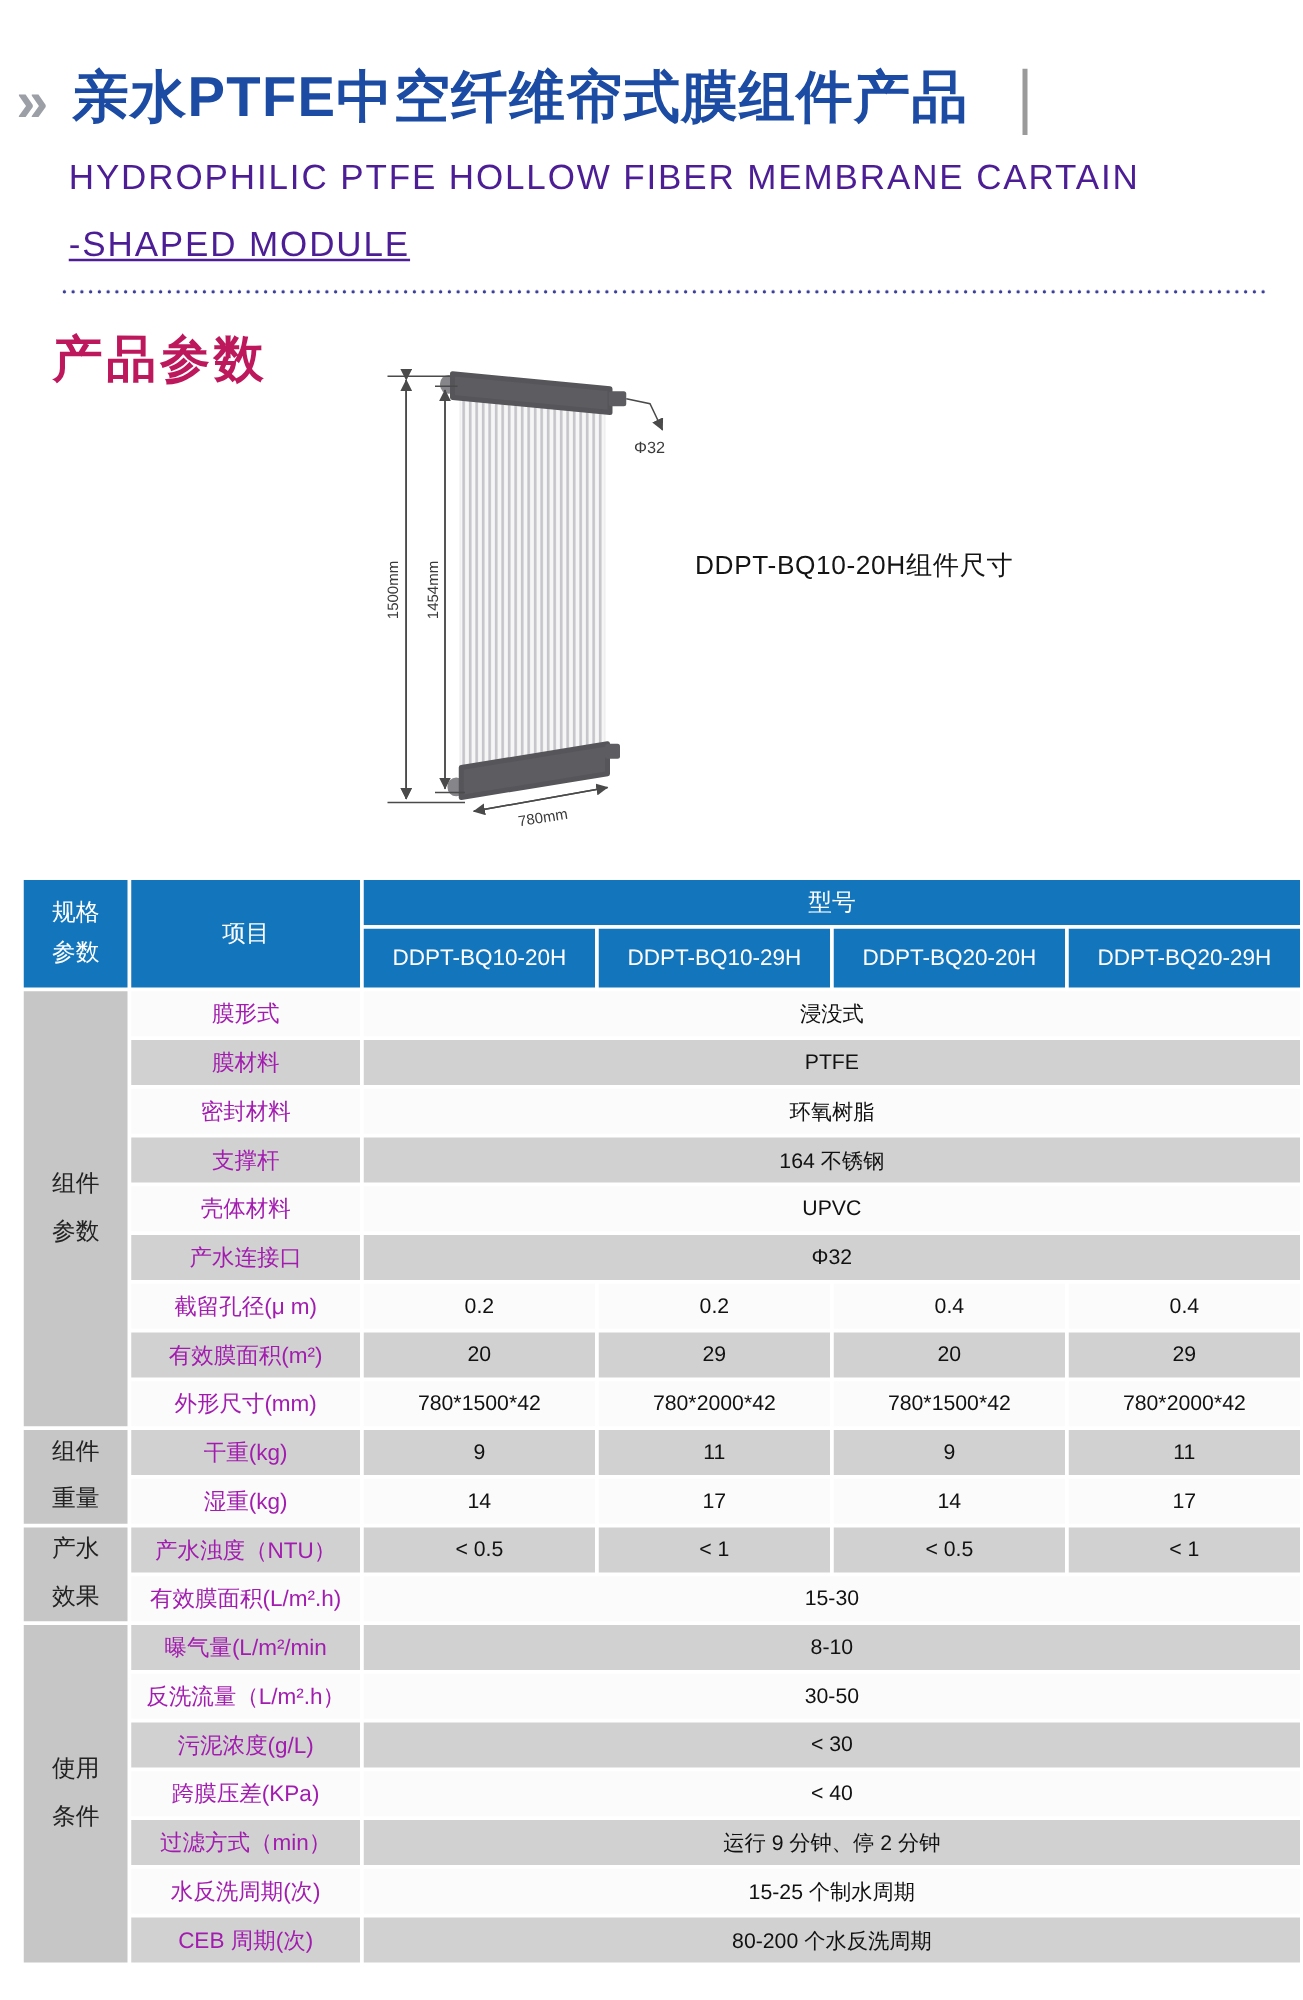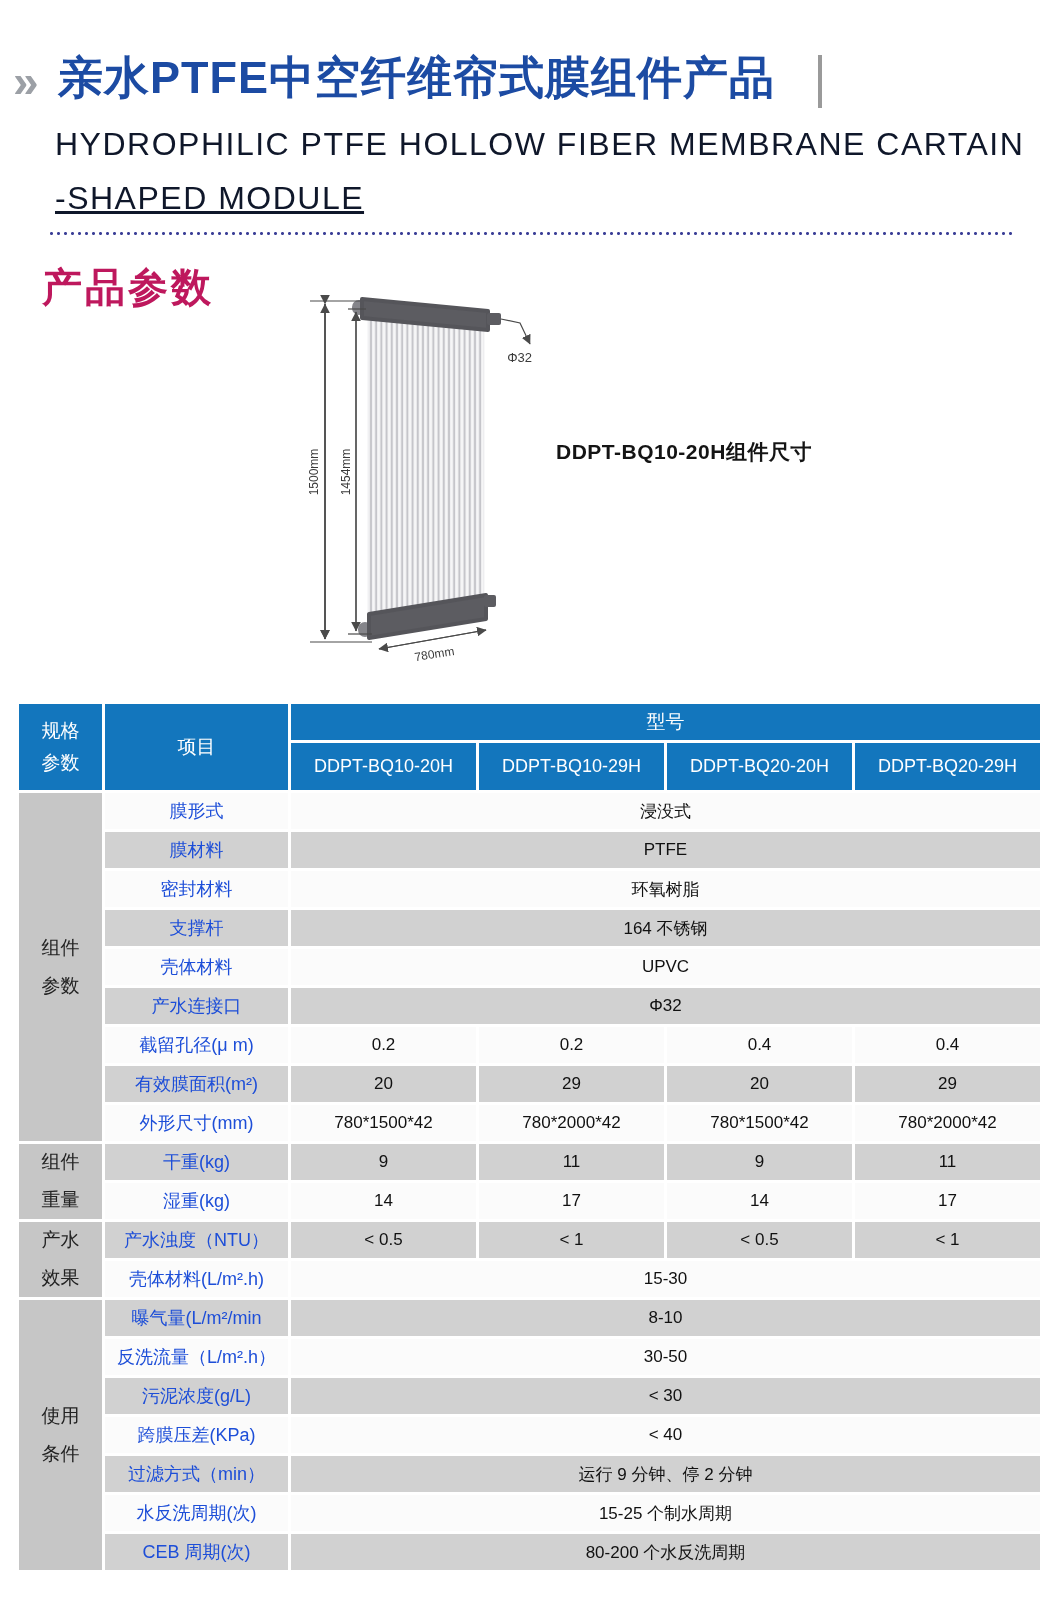--- a/index.html
+++ b/index.html
@@ -7,46 +7,46 @@
   body {
     width:1042px; height:1600px; position:relative; overflow:hidden;
     font-family:"Liberation Sans","DejaVu Sans",sans-serif; color:#1f1f1f;
   }
   .abs { position:absolute; }
 
   
   .chevron { left:13px; top:54px; font-size:46px; font-weight:bold; color:#9CA0A6; letter-spacing:-6px; }
   .page-title { left:58px; top:48px; font-size:45px; font-weight:bold; color:#1C4BA3; letter-spacing:1px; white-space:nowrap; }
   .title-divider { left:818px; top:55px; width:4px; height:53px; background:#9A9A9A; }
-  .subtitle { left:55px; top:126px; font-size:32px; color:#0f172a; letter-spacing:1.5px; white-space:nowrap; }
+  .subtitle { left:55px; top:126px; font-size:28px; color:#4c1d95; letter-spacing:1.5px; white-space:nowrap; }
   .subtitle.l2 { top:180px;text-decoration:underline; }
   .dotted-sep {
     left:48px; top:230px; width:966px; height:5px;
     background-image:radial-gradient(circle, #3B3F97 1.3px, rgba(0,0,0,0) 1.6px);
     background-size:7px 5px; background-repeat:repeat-x; background-position:0 1px;
   }
 
   
   .section-title { left:42px; top:260px; font-size:40px; font-weight:bold; color:#be185d; letter-spacing:3px; }
 
   
   .diagram { left:280px; top:278px; width:280px; height:395px; }
   .diagram text { font-family:"Liberation Sans","DejaVu Sans",sans-serif; fill:#3a3a3a; }
-  .diagram-caption { left:556px; top:438px; font-size:21px; font-weight:bold; color:#141414; letter-spacing:0.5px; white-space:nowrap; }
+  .diagram-caption { left:556px; top:438px; font-size:21px; font-weight:normal; color:#141414; letter-spacing:0.5px; white-space:nowrap; }
 
   
   table.spec { position:absolute; left:16px; top:701px; width:1008px;
     border-collapse:separate; border-spacing:3px; table-layout:fixed; }
   td { text-align:center; vertical-align:middle; overflow:hidden; }
   td.hcell { background:#1376BD; color:#ffffff; }
   tr.h1 td { height:36px; font-size:19px; }
   tr.h2 td { height:47px; font-size:18px; }
   td.corner { font-size:18px; line-height:1.7; }
   tbody tr.body td { height:36px; }
-  td.label { font-size:18px; color:#1d4ed8;margin-top:13px; }
+  td.label { font-size:18px; color:#a21caf;margin-top:13px; }
   td.val { font-size:17px; color:#111; }
   tr.rw td.label, tr.rw td.val { background:#FBFBFB; }
   tr.rg td.label, tr.rg td.val { background:#D1D1D1; }
   td.group { background:#C6C6C6 !important; font-size:19px; color:#222; }
   td.group div { line-height:1.1; }
   td.group div + div { margin-top:17px; }
 </style>
 </head>
 <body>
 
@@ -202,21 +202,21 @@
         <div>产水</div>
         <div>效果</div>
       </td>
       <td class="label">产水浊度（NTU）</td>
       <td class="val">&lt; 0.5</td>
       <td class="val">&lt; 1</td>
       <td class="val">&lt; 0.5</td>
       <td class="val">&lt; 1</td>
     </tr>
     <tr class="body rw">
-      <td class="label">壳体材料(L/m².h)</td>
+      <td class="label">有效膜面积(L/m².h)</td>
       <td class="val" colspan="4">15-30</td>
     </tr>
 
     <tr class="body rg">
       <td class="group" rowspan="7">
         <div>使用</div>
         <div>条件</div>
       </td>
       <td class="label">曝气量(L/m²/min</td>
       <td class="val" colspan="4">8-10</td>

